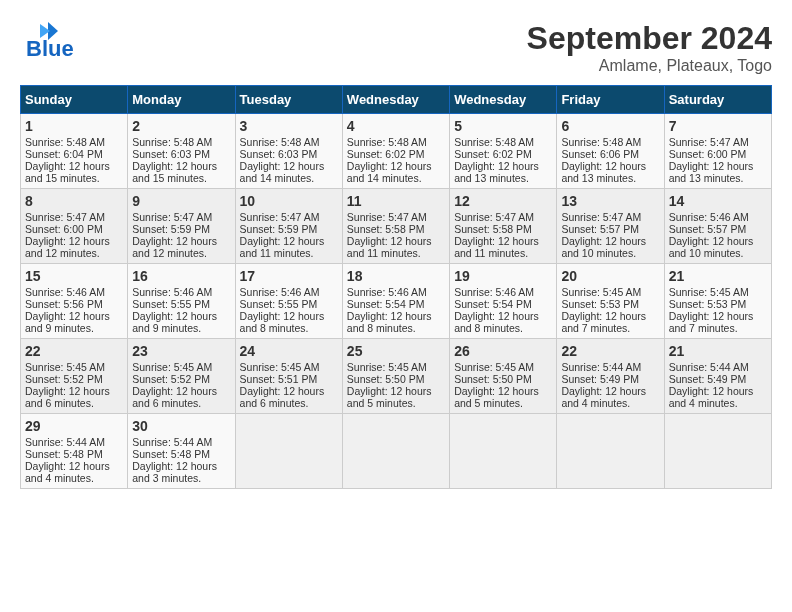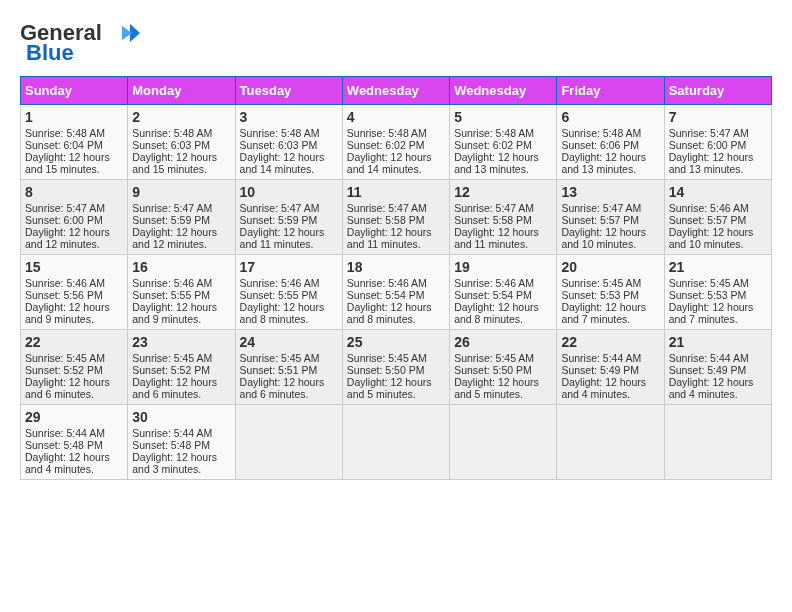--- a/index.html
+++ b/index.html
@@ -33,21 +33,21 @@
       font-size: 16px;
       font-weight: normal;
       color: #555;
     }
     table {
       width: 100%;
       border-collapse: collapse;
       table-layout: fixed;
     }
     thead tr {
-      background: #d946ef;
+      background: #0c4a6e;
       color: #fff;
     }
     thead th {
       padding: 6px 4px;
       font-size: 13px;
       font-weight: bold;
       text-align: left;
       border: 1px solid #1565c0;
     }
     tbody tr {
@@ -75,27 +75,30 @@
     .empty {
       background: #f0f0f0;
     }
   </style>
 </head>
 <body>
 
 <div class="header">
   <div class="logo">
     <div style="display:flex;align-items:center;">
-      <span style="font-size:22px;font-weight:bold;color:#333;">General</span>
       <svg width="38" height="22" viewBox="0 0 38 22">
         <polygon points="28,2 38,11 28,20" fill="#1976d2"></polygon>
         <polygon points="20,4 30,11 20,18" fill="#42a5f5"></polygon>
       </svg>
     </div>
     <span style="font-size:22px;font-weight:bold;color:#1565c0;margin-top:-6px;margin-left:6px;">Blue</span>
+  </div>
+  <div class="title-block">
+    <h1>September 2024</h1>
+    <h2>Amlame, Plateaux, Togo</h2>
   </div>
 </div>
 
 <table>
   <thead>
     <tr>
       <th>Sunday</th>
       <th>Monday</th>
       <th>Tuesday</th>
       <th>Wednesday</th>

